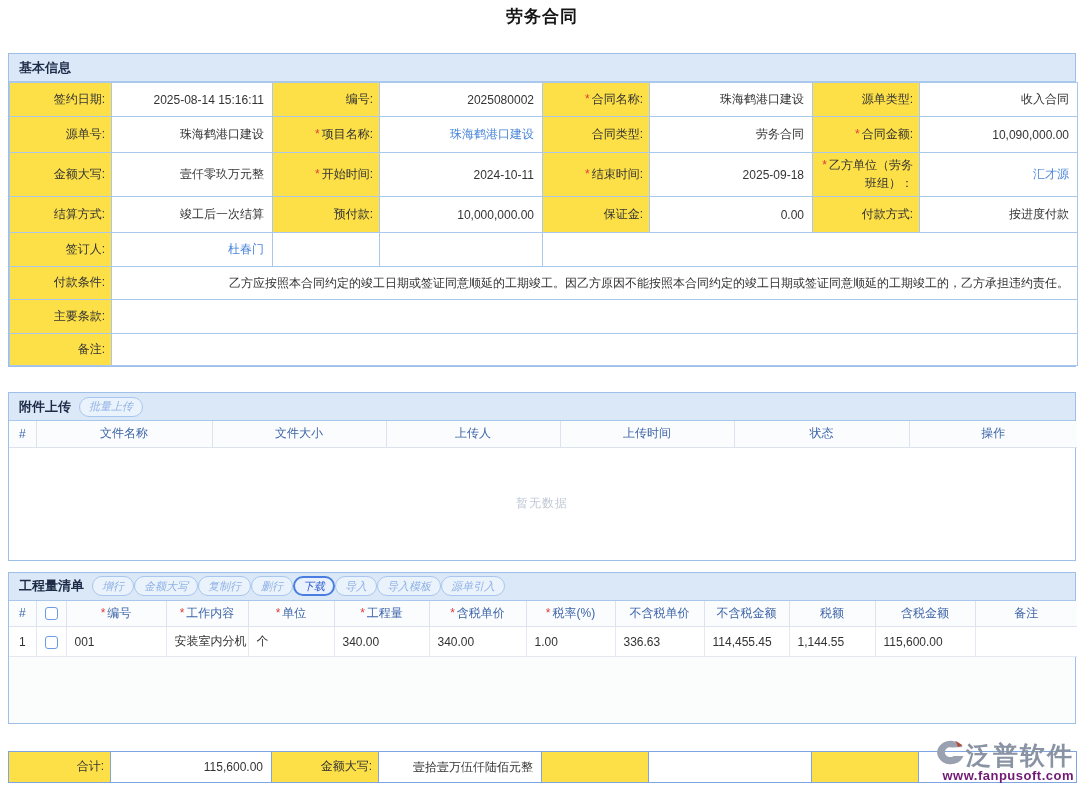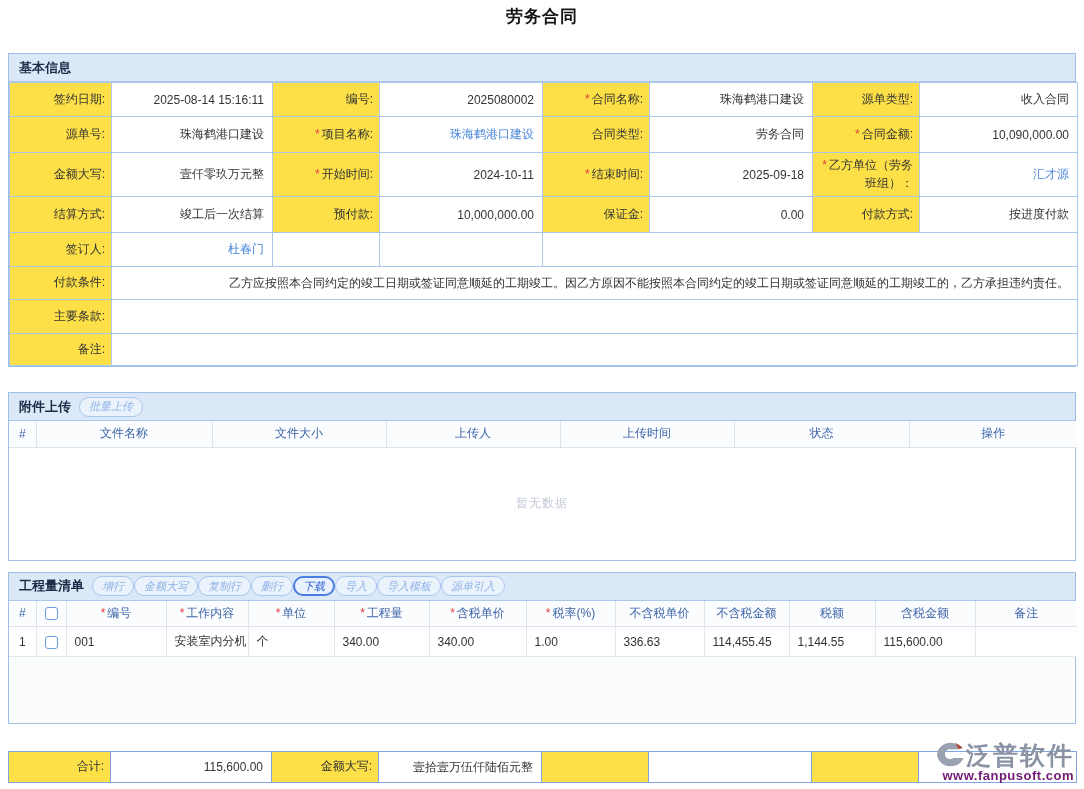--- a/index.html
+++ b/index.html
@@ -45,21 +45,21 @@
 
   .boq-filler { height:66px; background:#fbfdfd; }
 
   .toolbar { display:flex; align-items:center; }
   .pill { display:inline-flex; align-items:center; height:20px; padding:0 9px; border-radius:11px; border:1px solid #a9c6ee; background:#eaf2fc; color:#8fb2e6; font-size:11px; font-family:inherit; cursor:pointer; white-space:nowrap;font-style:italic; }
   .pill.primary { border:2px solid #4a7de0; color:#3060cc; background:#e9f1fe; padding:0 8px; }
 
   .cb { width:13px; height:13px; border:1px solid #6b9be0; border-radius:3px; background:#fff; display:inline-block; vertical-align:middle; }
 
   .watermark { position:absolute; right:10px; bottom:6px; text-align:right; }
-  .wm-top { display:flex; align-items:center; justify-content:flex-end; gap:1px; }
+  .wm-top { display:flex; align-items:flex-start; justify-content:flex-end; gap:1px; }
   .wm-brand { font-size:25px; font-weight:bold; color:#8a93a4; letter-spacing:2px; }
   .wm-url { font-size:13px; font-weight:bold; color:#701a75; margin-top:-4px; letter-spacing:0.5px; }
 </style>
 </head>
 <body>
 
 <div class="page">
 
   <h1 class="page-title">劳务合同</h1>
 

